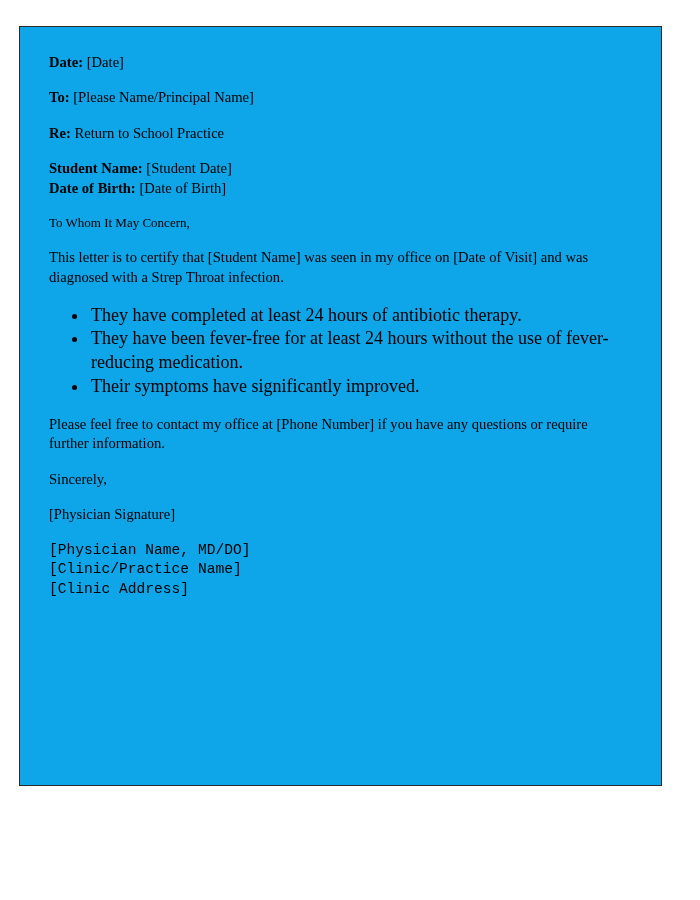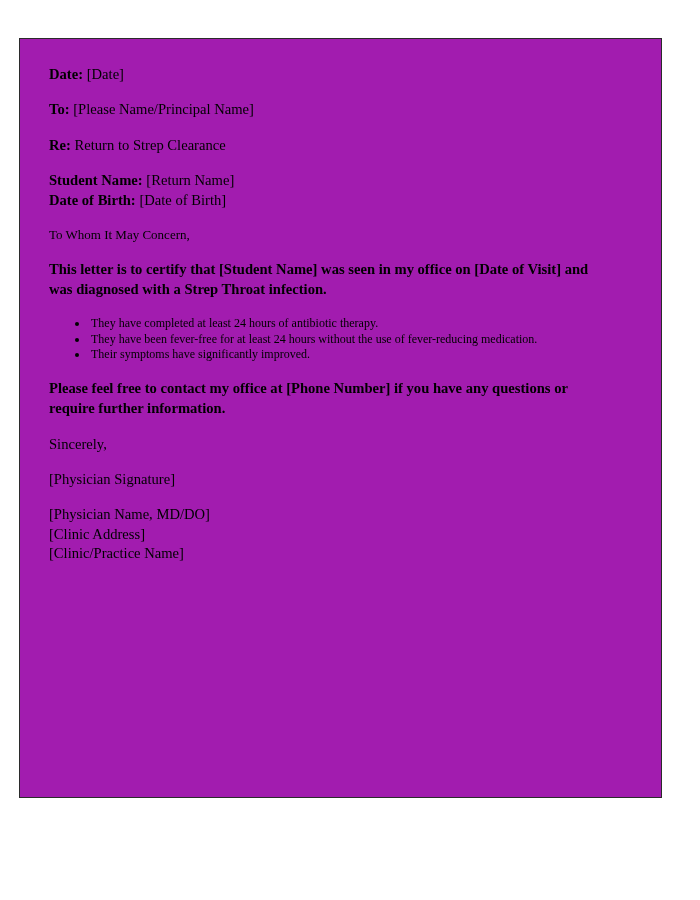--- a/index.html
+++ b/index.html
@@ -10,25 +10,25 @@
   body {
     width: 700px;
     height: 900px;
     font-family: "Liberation Serif", "DejaVu Serif", serif;
     color: #000000;
     overflow: hidden;
   }
   .page {
     position: absolute;
     left: 19px;
-    top: 38px;
+    top: 26px;
     width: 643px;
     height: 760px;
     border: 1px solid #2b2b2b;
-    background: #a21caf;
+    background: #0ea5e9;
     box-sizing: border-box;
   }
   .content {
     padding: 26px 30px 0 29px;
   }
   .line {
     font-size: 14.6px;
     line-height: 1.33;
     margin: 0 0 16px 0;
     max-width: 566px;
@@ -38,70 +38,70 @@
   }
   .line.tight-group .sub {
     display: block;
   }
   .para {
     font-size: 14.6px;
     line-height: 1.35;
     margin: 0 0 16px 0;
     max-width: 566px;
     text-align: left;
-    font-weight: bold;
   }
   .salutation {
     font-size: 13px;
     line-height: 1.33;
     margin: 0 0 17px 0;
   }
   b, .lbl {
     font-weight: bold;
   }
   ul.criteria {
     margin: 0 0 16px 0;
     padding-left: 40px;
     max-width: 600px;
   }
   ul.criteria li {
-    font-size: 12px;
+    font-size: 18px;
     line-height: 1.32;
     margin: 0;
     padding-left: 2px;
     max-width: 556px;
   }
   .closing {
     font-size: 14.6px;
     line-height: 1.33;
     margin: 6px 0 16px 0;
   }
   .sigblock {
     font-size: 14.6px;
     line-height: 1.33;
     margin: 0;
   }
   .sigblock span {
     display: block;
+    font-family: Liberation Mono, monospace;
   }
 </style>
 </head>
 <body>
 
 <div class="page">
   <div class="content">
 
     <p class="line"><span class="lbl">Date:</span> <span>[Date]</span></p>
 
     <p class="line"><span class="lbl">To:</span> <span>[Please Name/Principal Name]</span></p>
 
-    <p class="line"><span class="lbl">Re:</span> <span>Return to Strep Clearance</span></p>
+    <p class="line"><span class="lbl">Re:</span> <span>Return to School Practice</span></p>
 
     <p class="line tight-group">
-      <span class="sub"><span class="lbl">Student Name:</span> <span>[Return Name]</span></span>
+      <span class="sub"><span class="lbl">Student Name:</span> <span>[Student Date]</span></span>
       <span class="sub"><span class="lbl">Date of Birth:</span> <span>[Date of Birth]</span></span>
     </p>
 
     <p class="salutation">To Whom It May Concern,</p>
 
     <p class="para">This letter is to certify that [Student Name] was seen in my office on [Date of Visit] and was diagnosed with a Strep Throat infection.</p>
 
 
 
     <ul class="criteria">
@@ -111,18 +111,18 @@
     </ul>
 
     <p class="para">Please feel free to contact my office at [Phone Number] if you have any questions or require further information.</p>
 
     <p class="closing">Sincerely,</p>
 
     <p class="closing">[Physician Signature]</p>
 
     <p class="sigblock">
       <span>[Physician Name, MD/DO]</span>
+      <span>[Clinic/Practice Name]</span>
       <span>[Clinic Address]</span>
-      <span>[Clinic/Practice Name]</span>
     </p>
 
   </div>
 </div>
 
 </body></html>

